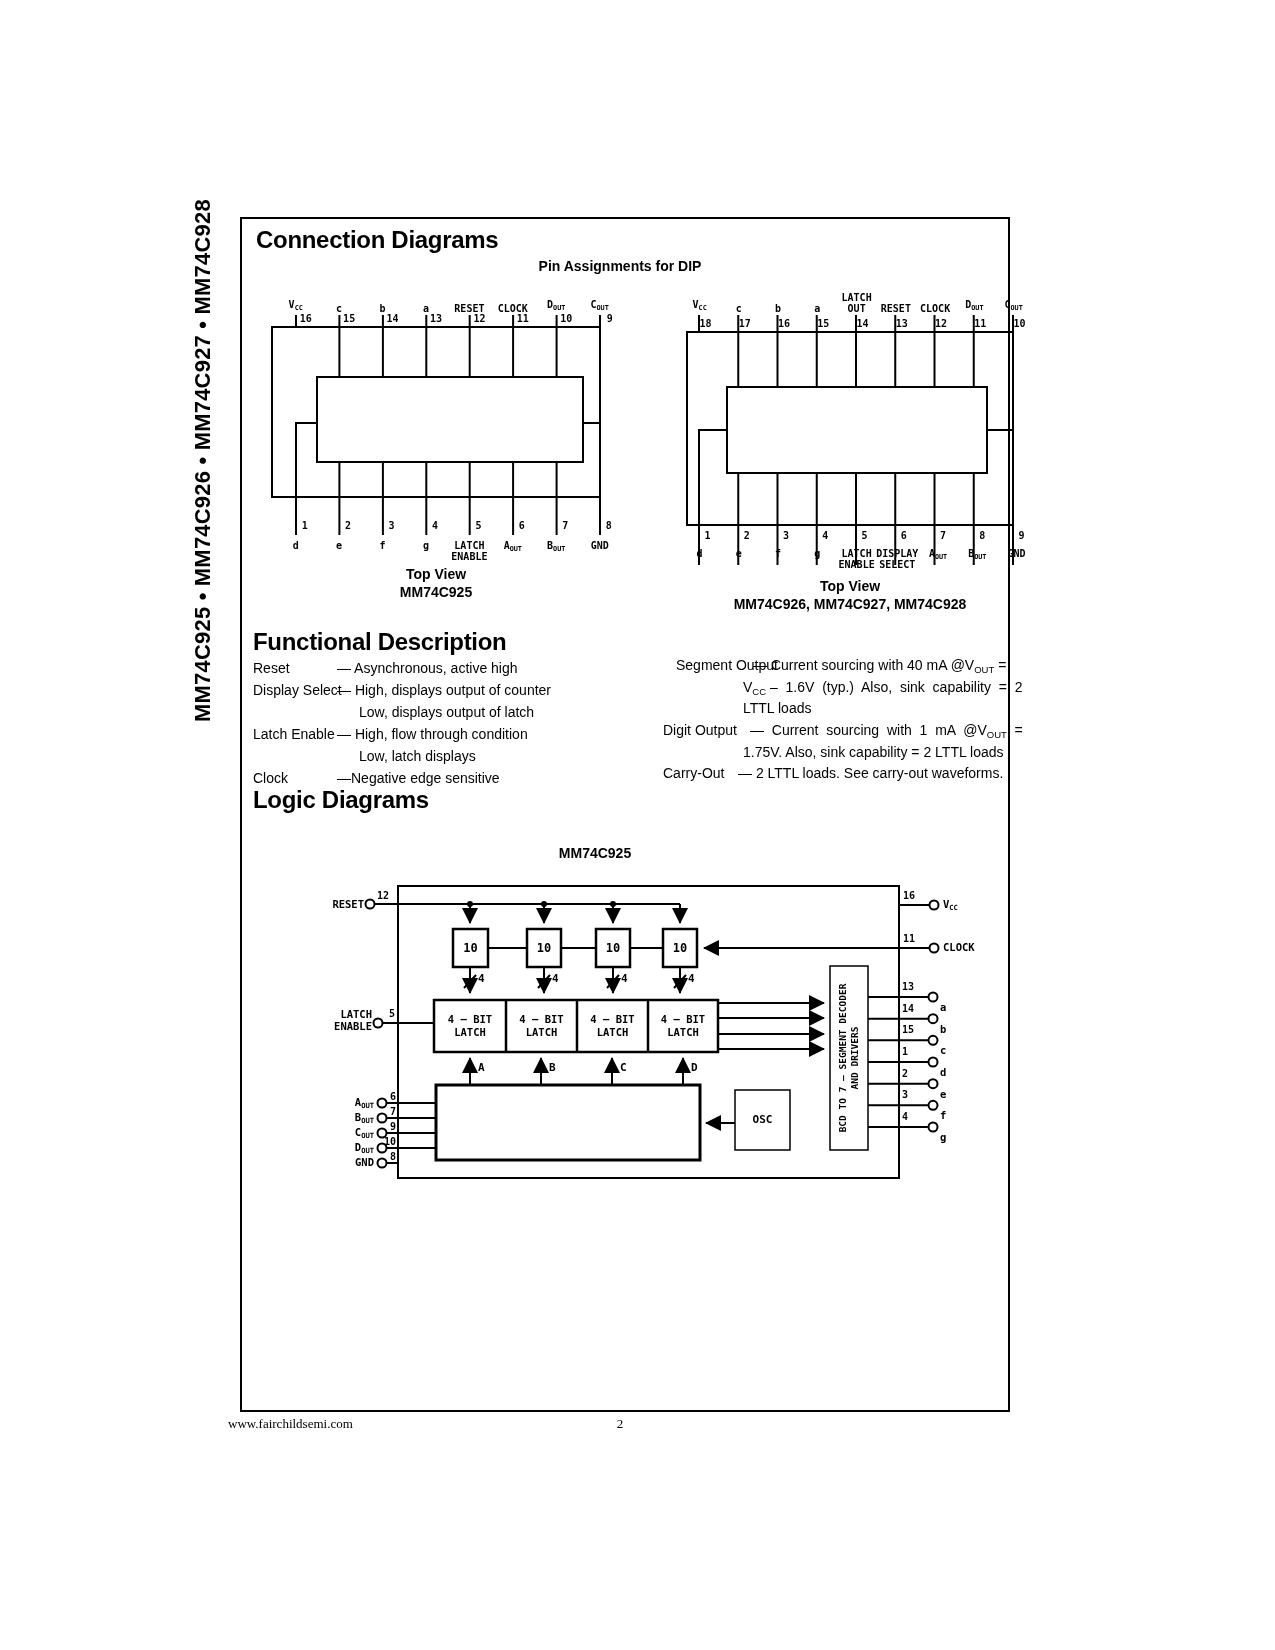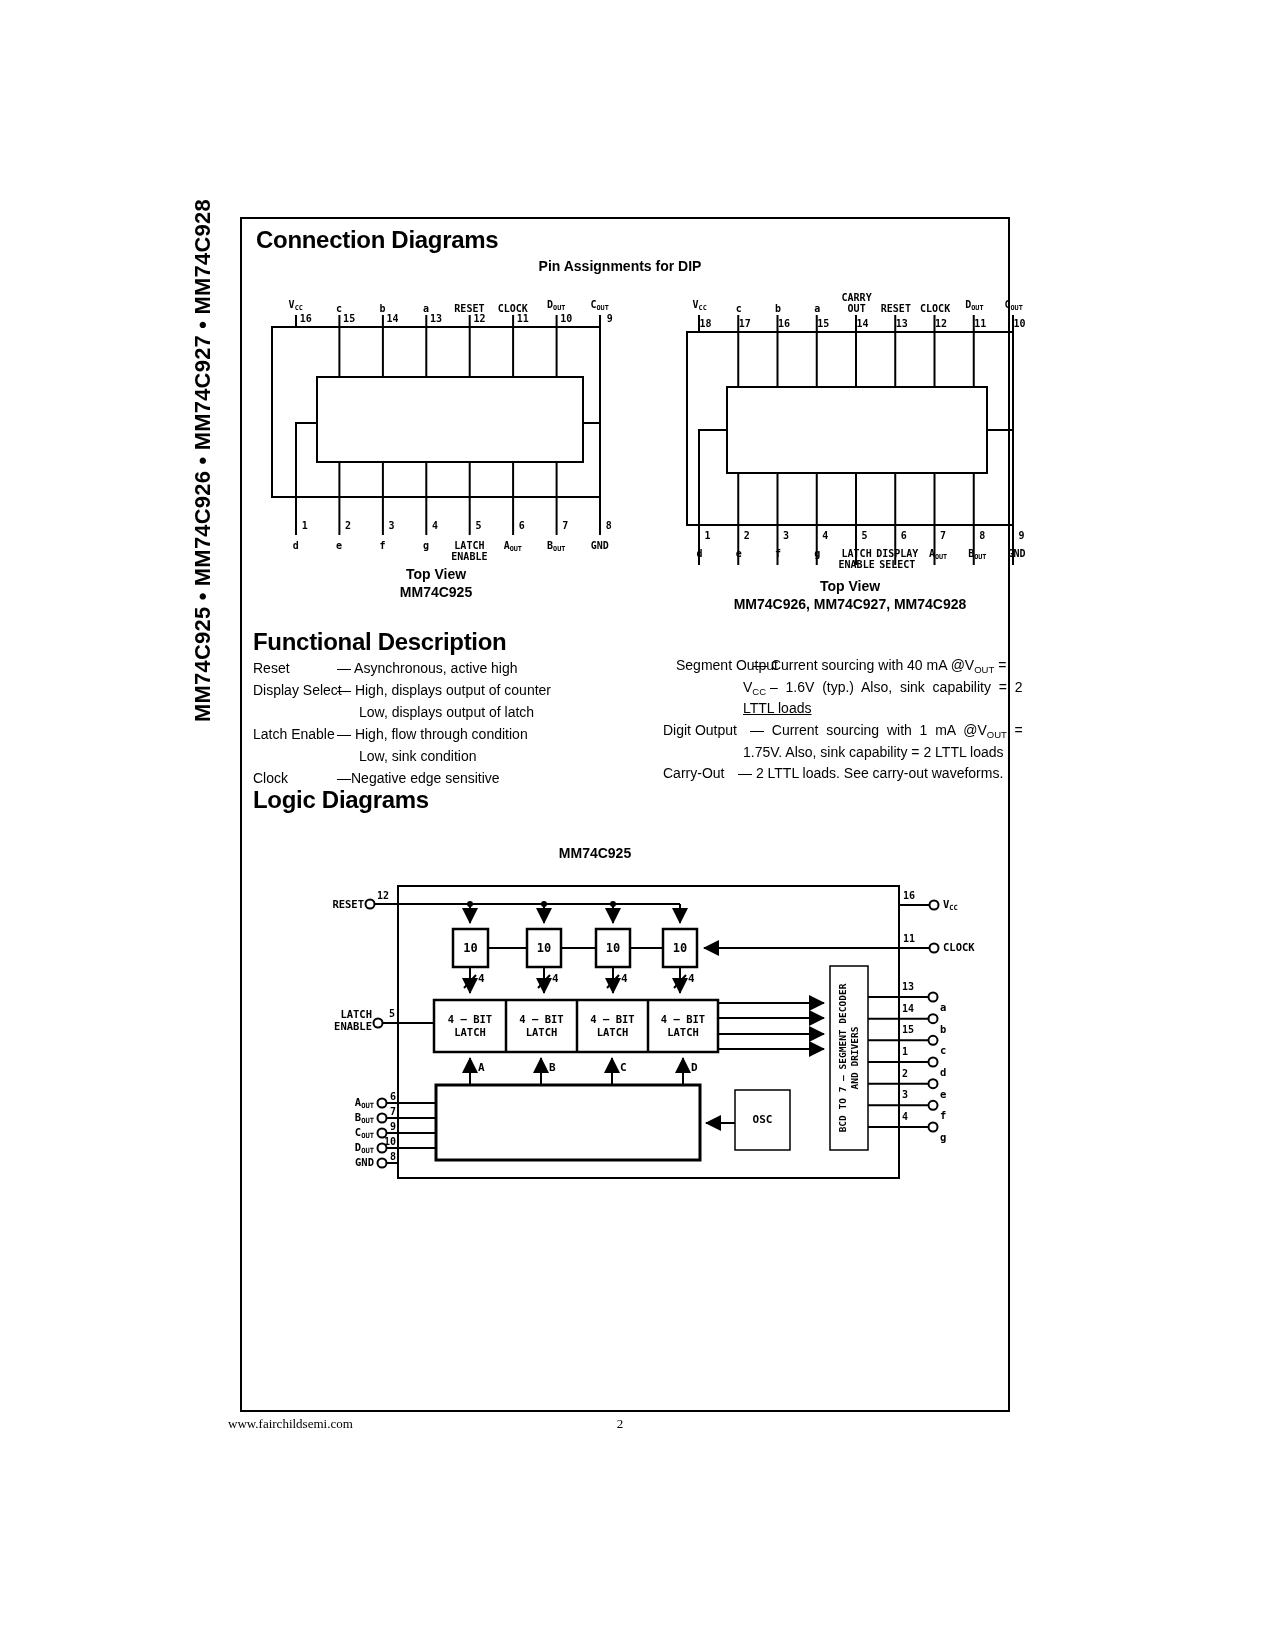--- a/index.html
+++ b/index.html
@@ -120,21 +120,21 @@
         <path d="M58.25 203V255 M97.5 203V255 M136.75 203V255 M176 203V255 M215.25 203V255 M254.5 203V255 M293.75 203V255"></path>
         <path d="M19 255V295 M58.25 255V295 M97.5 255V295 M136.75 255V295 M176 255V295 M215.25 255V295 M254.5 255V295 M293.75 255V295 M333 255V295"></path>
       </g>
     </svg>
     <div class="pinrow row-end d2" style="left:0px;top:8px;width:353px;height:36px;">
 
     <div class="cell" style="--i: 0;">V<span class="ss">CC</span></div>
         <div class="cell" style="--i: 1;">c</div>
         <div class="cell" style="--i: 2;">b</div>
         <div class="cell" style="--i: 3;">a</div>
-        <div class="cell" style="--i: 4;">CARRY OUT</div>
+        <div class="cell" style="--i: 4;">LATCH OUT</div>
         <div class="cell" style="--i: 5;">RESET</div>
         <div class="cell" style="--i: 6;">CLOCK</div>
         <div class="cell" style="--i: 7;">D<span class="ss">OUT</span></div>
         <div class="cell" style="--i: 8;">C<span class="ss">OUT</span></div>
       </div>
     <div class="pinrow d2" style="left:6px;top:48px;width:353px;height:11px;">
 
     <div class="cell" style="--i: 0;">18</div>
         <div class="cell" style="--i: 1;">17</div>
         <div class="cell" style="--i: 2;">16</div>
@@ -175,28 +175,28 @@
 
   <div class="h1" style="left:253px;top:628px;">Functional Description</div>
 
   <div class="fd" style="left:253px;top:660px;">Reset</div>
   <div class="fd" style="left:337px;top:660px;">— Asynchronous, active high</div>
   <div class="fd" style="left:253px;top:682px;">Display Select</div>
   <div class="fd" style="left:337px;top:682px;">— High, displays output of counter</div>
   <div class="fd" style="left:359px;top:704px;">Low, displays output of latch</div>
   <div class="fd" style="left:253px;top:726px;">Latch Enable</div>
   <div class="fd" style="left:337px;top:726px;">— High, flow through condition</div>
-  <div class="fd" style="left:359px;top:748px;">Low, sink condition</div>
+  <div class="fd" style="left:359px;top:748px;">Low, latch displays</div>
   <div class="fd" style="left:253px;top:770px;">Clock</div>
   <div class="fd" style="left:337px;top:770px;text-align:center;">—Negative edge sensitive</div>
 
   <div class="fd" style="left:676px;top:657px;">Segment Output</div>
   <div class="fd" style="left:753px;top:657px;">— Current sourcing with 40 mA @V<span class="ss">OUT</span> =</div>
   <div class="fd" style="left:743px;top:679px;">V<span class="ss">CC</span> –  1.6V  (typ.)  Also,  sink  capability  =  2</div>
-  <div class="fd" style="left:743px;top:700px;text-decoration:underline;">LTTL loads</div>
+  <div class="fd" style="left:743px;top:700px;">LTTL loads</div>
   <div class="fd" style="left:663px;top:722px;">Digit Output</div>
   <div class="fd" style="left:750px;top:722px;">—  Current  sourcing  with  1  mA  @V<span class="ss">OUT</span>  =</div>
   <div class="fd" style="left:743px;top:744px;">1.75V. Also, sink capability = 2 LTTL loads</div>
   <div class="fd" style="left:663px;top:765px;">Carry-Out</div>
   <div class="fd" style="left:738px;top:765px;">— 2 LTTL loads. See carry-out waveforms.</div>
 
   <div class="h1" style="left:253px;top:786px;">Logic Diagrams</div>
   <div class="cap" style="left:340px;top:845px;width:510px;font-size:14px;">MM74C925</div>
 
   <div class="abs" style="left:320px;top:840px;width:660px;height:345px;">

